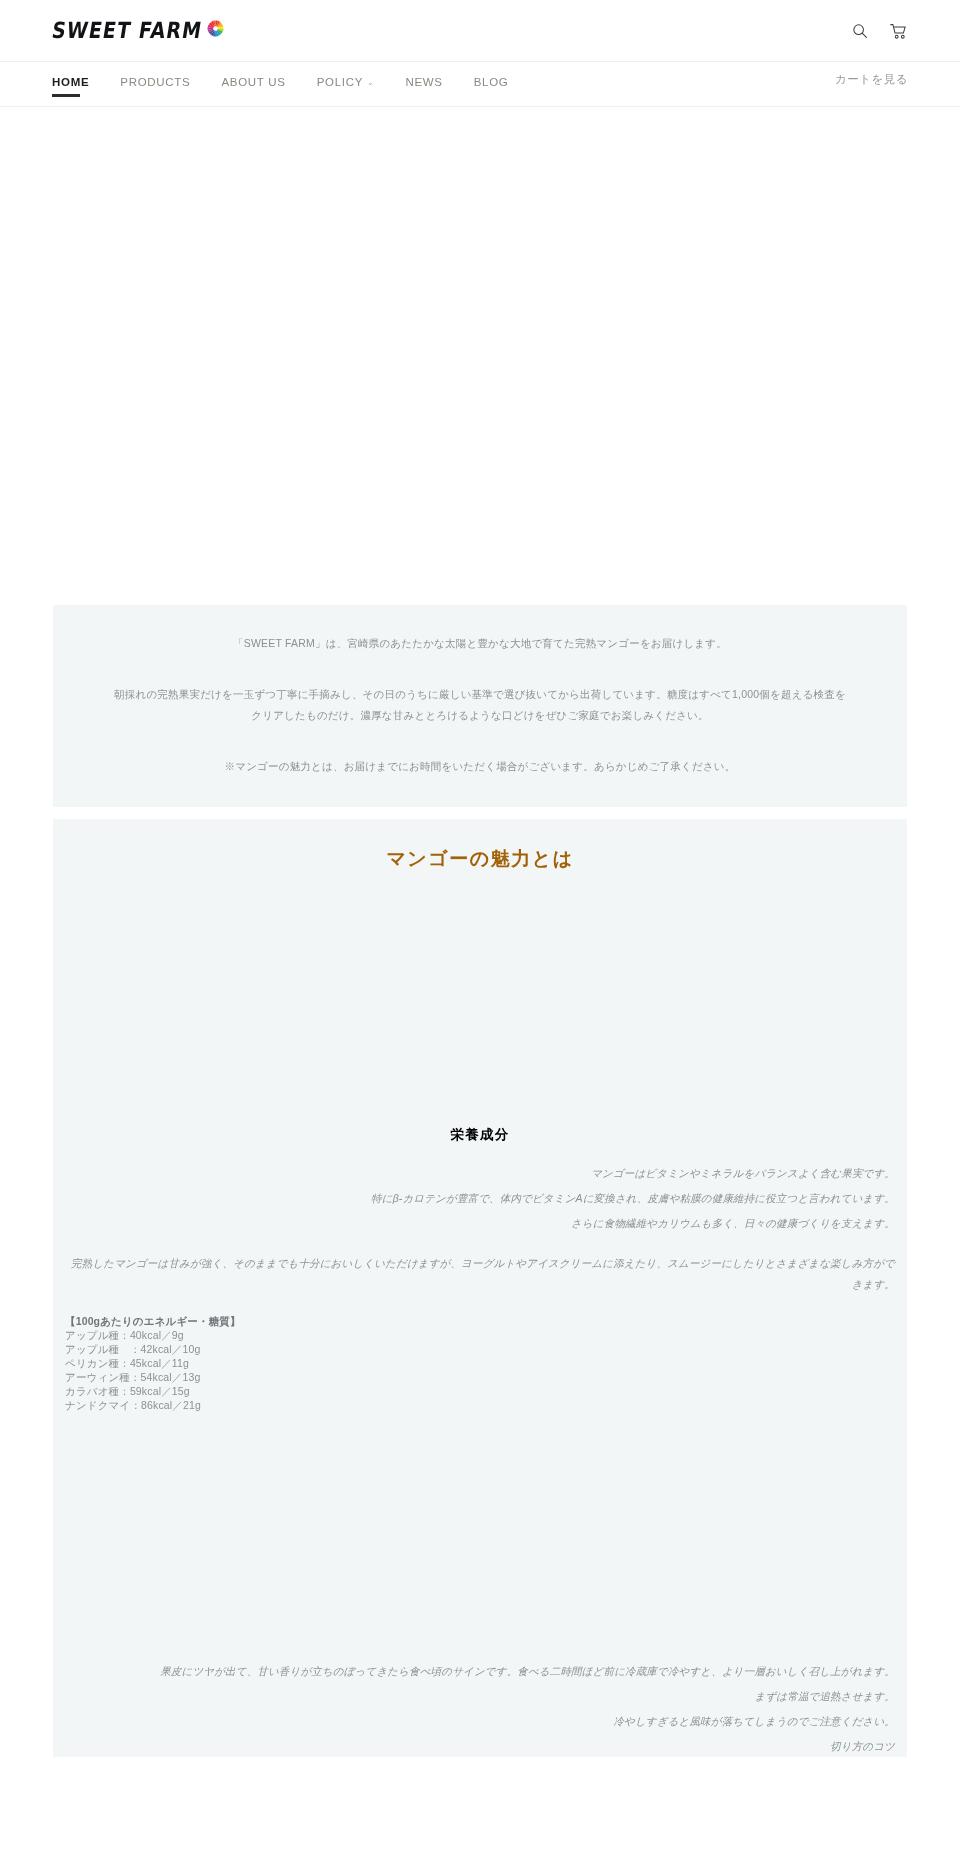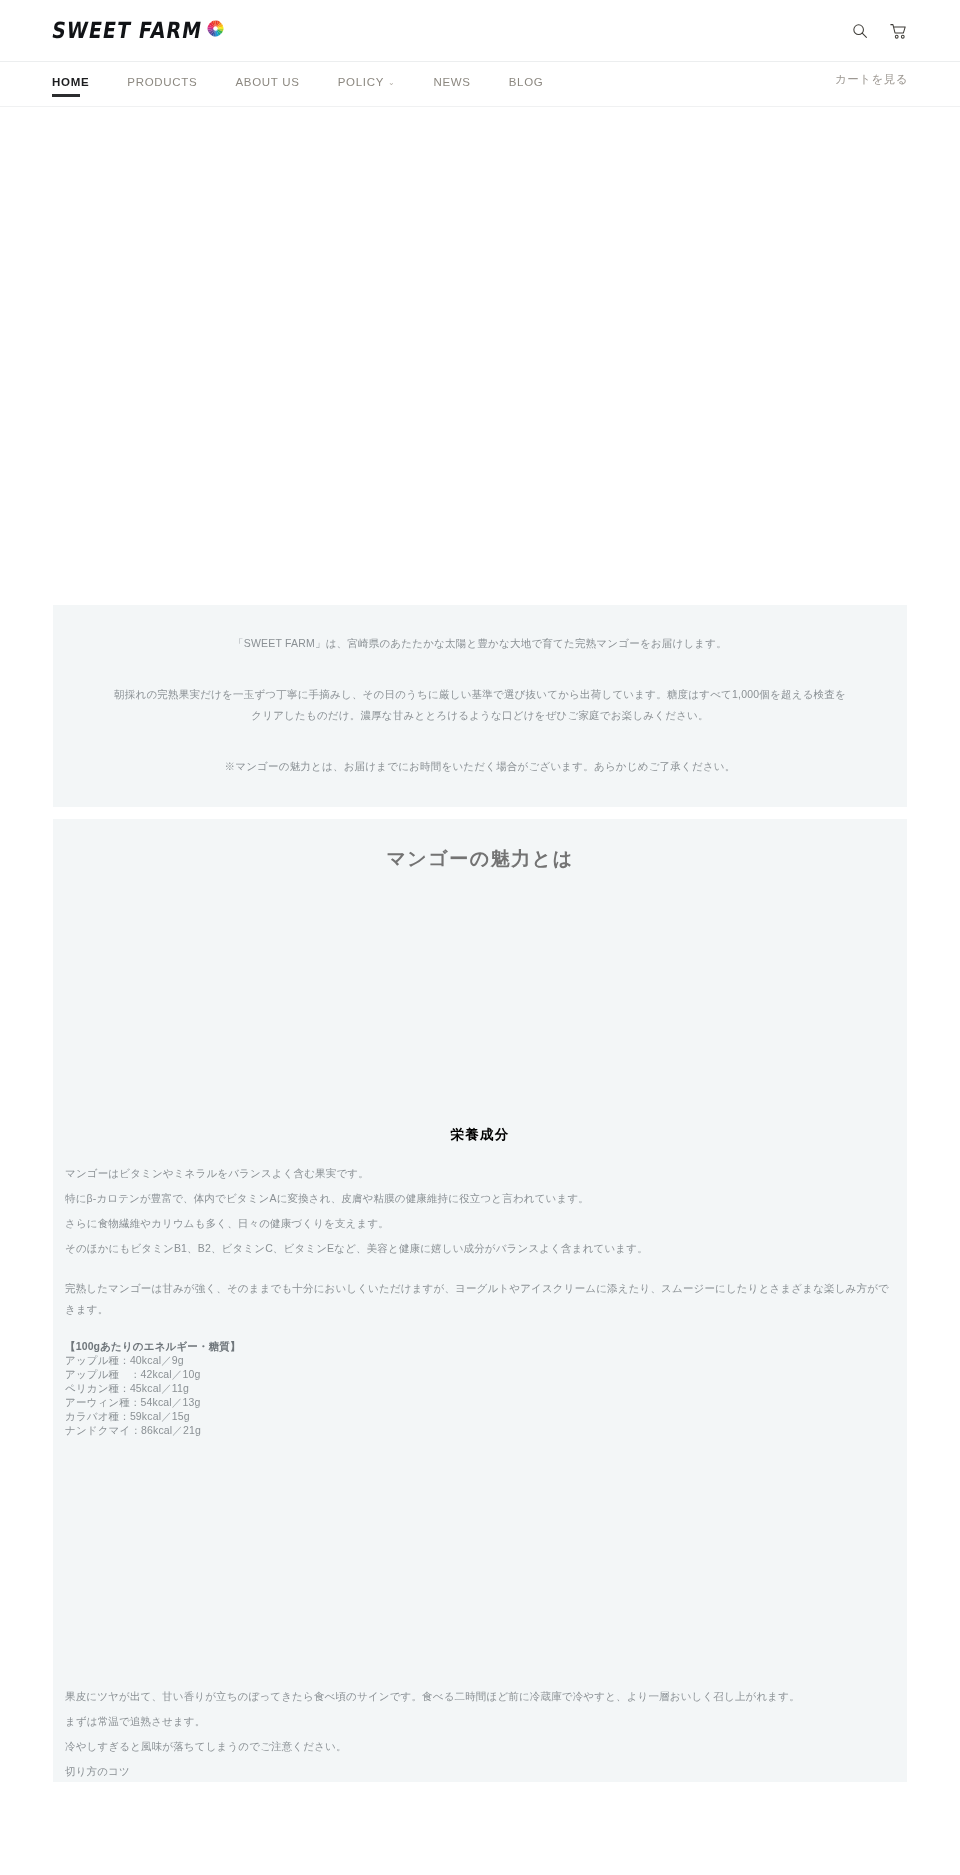--- a/index.html
+++ b/index.html
@@ -78,21 +78,21 @@
     padding: 0 52px;
     height: 45px;
     display: flex;
     align-items: flex-start;
     justify-content: space-between;
   }
   .nav-list {
     list-style: none;
     display: flex;
     align-items: flex-start;
-    gap: 8px;
+    gap: 1px;
     padding-top: 10px;
   }
   .nav-item { position: relative; margin-right: 30px; }
   .nav-link {
     display: inline-block;
     font-size: 11.5px;
     letter-spacing: 0.7px;
     color: #8c8880;
     text-decoration: none;
     font-weight: 400;
@@ -149,21 +149,21 @@
   .intro-p + .intro-p { margin-top: 29px; }
 
   .panel-gap { height: 12px; background: #fff; }
 
   .panel-main { padding: 26px 0 0; }
 
   .section-title {
     text-align: center;
     font-size: 19px;
     font-weight: 700;
-    color: #737373;
+    color: #a16207;
     letter-spacing: 1.5px;
     line-height: 1.5;
   }
 
   .media-block {
     width: 100%;
     background: #f3f6f7;
   }
   .media-block.h1 { height: 252px; }
   .media-block.h2 { height: 230px; }
@@ -175,21 +175,22 @@
     color: #000000;
     letter-spacing: 1.2px;
   }
 
   .body-wrap { padding: 0 12px; }
   .body-p {
     font-size: 10.5px;
     line-height: 2.0;
     color: #8a9094;
     letter-spacing: 0.15px;
-    text-align: left;
+    text-align: right;
+    font-style: italic;
   }
   .body-p + .body-p { margin-top: 4px; }
   .spacer-sm { height: 19px; }
 
   .nutri-list {
     font-size: 10.5px;
     line-height: 1.34;
     color: #8a9094;
     letter-spacing: 0.15px;
   }
@@ -303,21 +304,20 @@
   <div class="media-block h1"></div>
 
   <h3 class="sub-title tofu">栄養成分</h3>
 
   <div class="spacer-sm"></div>
 
   <div class="body-wrap">
     <p class="body-p tofu">マンゴーはビタミンやミネラルをバランスよく含む果実です。</p>
     <p class="body-p tofu">特にβ-カロテンが豊富で、体内でビタミンAに変換され、皮膚や粘膜の健康維持に役立つと言われています。</p>
     <p class="body-p tofu">さらに食物繊維やカリウムも多く、日々の健康づくりを支えます。</p>
-    <p class="body-p tofu">そのほかにもビタミンB1、B2、ビタミンC、ビタミンEなど、美容と健康に嬉しい成分がバランスよく含まれています。</p>
 
     <div class="spacer-sm"></div>
 
     <p class="body-p tofu">完熟したマンゴーは甘みが強く、そのままでも十分においしくいただけますが、ヨーグルトやアイスクリームに添えたり、スムージーにしたりとさまざまな楽しみ方ができます。</p>
 
     <div class="spacer-sm"></div>
 
     <div class="nutri-list">
       <div class="nutri-head tofu">【100gあたりのエネルギー・糖質】</div>
       <div class="tofu"><span>アップル種：40kcal／9g</span></div>

